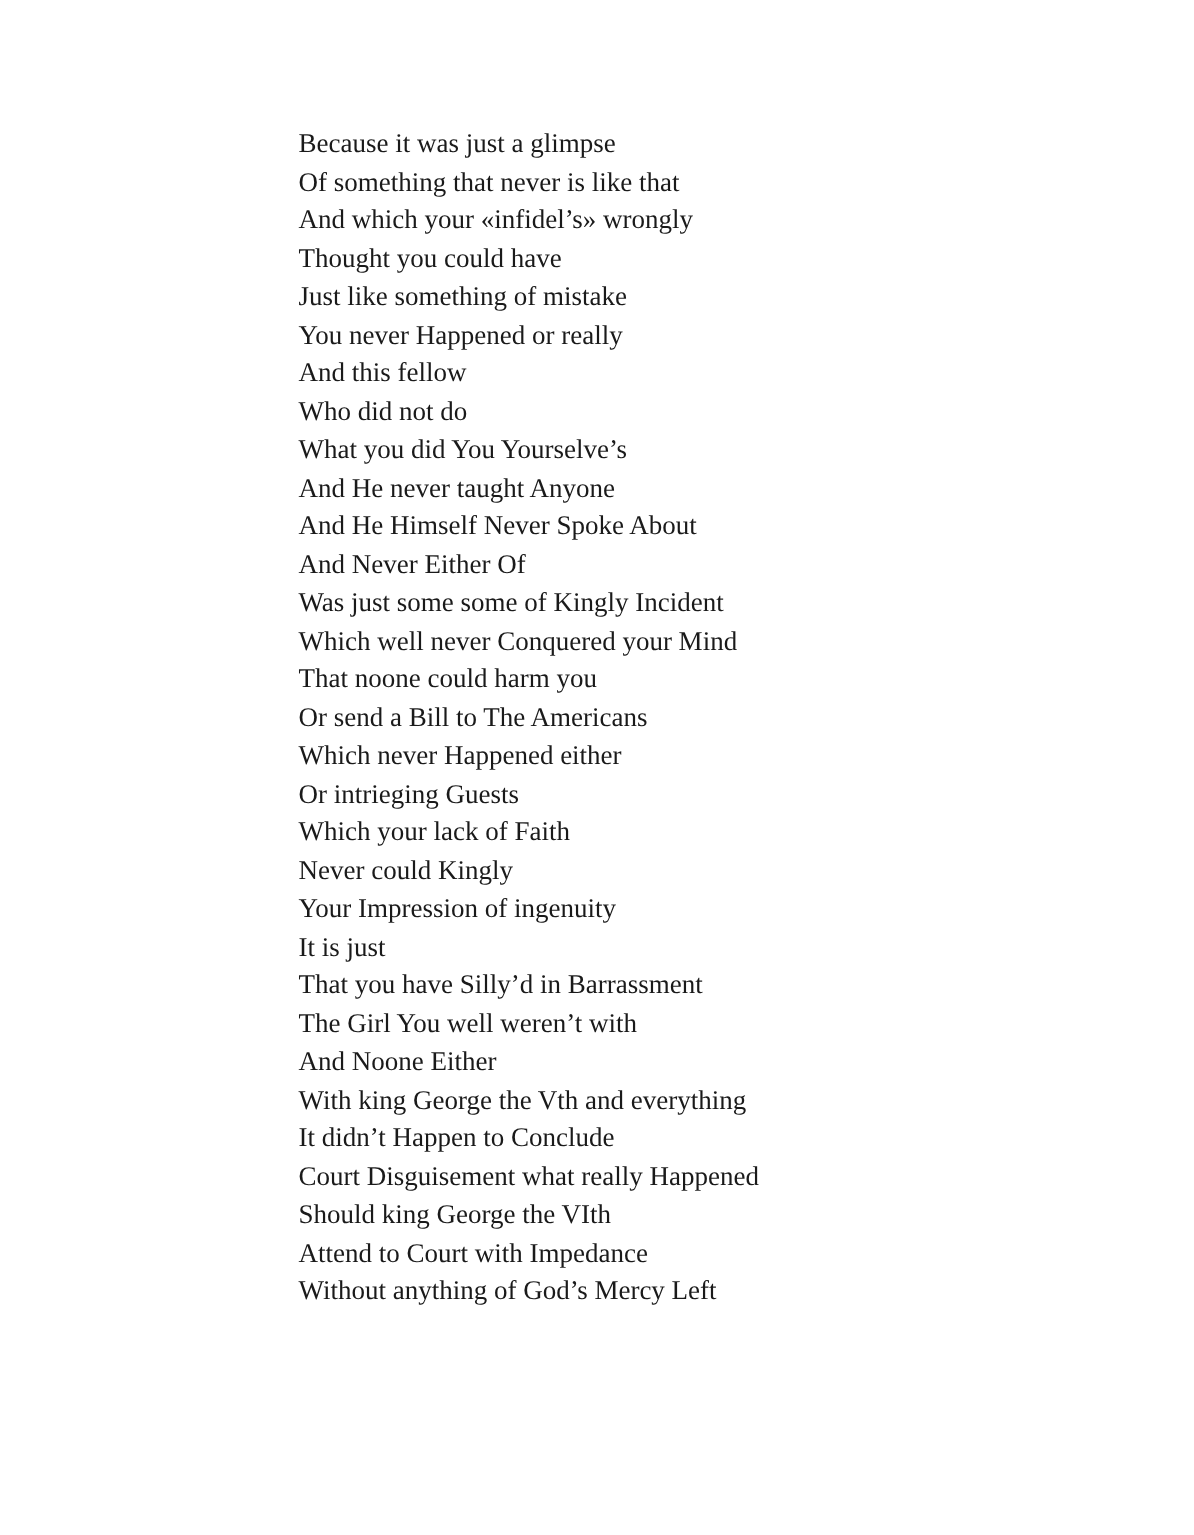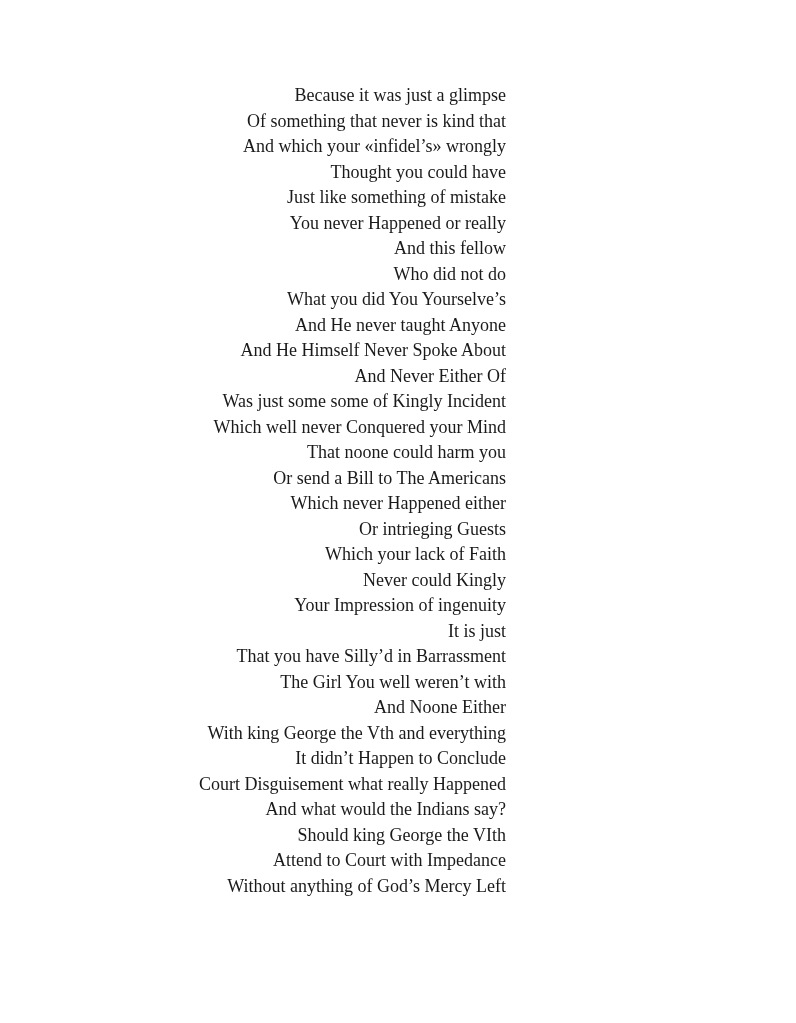--- a/index.html
+++ b/index.html
@@ -6,21 +6,20 @@
     margin: 0;
     padding: 0;
     background: #ffffff;
   }
   .page {
     position: relative;
     width: 796px;
     height: 1023px;
     background: #ffffff;
     overflow: hidden;
-    text-align: right;
   }
   .poem {
     position: absolute;
     left: 199px;
     top: 83px;
     font-family: "Liberation Serif", serif;
     font-size: 18px;
     line-height: 25.5px;
     color: #1a1a1a;
     white-space: nowrap;
@@ -29,21 +28,21 @@
   .poem-line {
     height: 25.5px;
   }
 </style>
 </head>
 <body>
 
 <div class="page">
   <div class="poem">
     <div class="poem-line">Because it was just a glimpse</div>
-    <div class="poem-line">Of something that never is kind that</div>
+    <div class="poem-line">Of something that never is like that</div>
     <div class="poem-line">And which your «infidel’s» wrongly</div>
     <div class="poem-line">Thought you could have</div>
     <div class="poem-line">Just like something of mistake</div>
     <div class="poem-line">You never Happened or really</div>
     <div class="poem-line">And this fellow</div>
     <div class="poem-line">Who did not do</div>
     <div class="poem-line">What you did You Yourselve’s</div>
     <div class="poem-line">And He never taught Anyone</div>
     <div class="poem-line">And He Himself Never Spoke About</div>
     <div class="poem-line">And Never Either Of</div>
@@ -56,18 +55,17 @@
     <div class="poem-line">Which your lack of Faith</div>
     <div class="poem-line">Never could Kingly</div>
     <div class="poem-line">Your Impression of ingenuity</div>
     <div class="poem-line">It is just</div>
     <div class="poem-line">That you have Silly’d in Barrassment</div>
     <div class="poem-line">The Girl You well weren’t with</div>
     <div class="poem-line">And Noone Either</div>
     <div class="poem-line">With king George the Vth and everything</div>
     <div class="poem-line">It didn’t Happen to Conclude</div>
     <div class="poem-line">Court Disguisement what really Happened</div>
-    <div class="poem-line">And what would the Indians say?</div>
     <div class="poem-line">Should king George the VIth</div>
     <div class="poem-line">Attend to Court with Impedance</div>
     <div class="poem-line">Without anything of God’s Mercy Left</div>
   </div>
 </div>
 
 </body></html>

